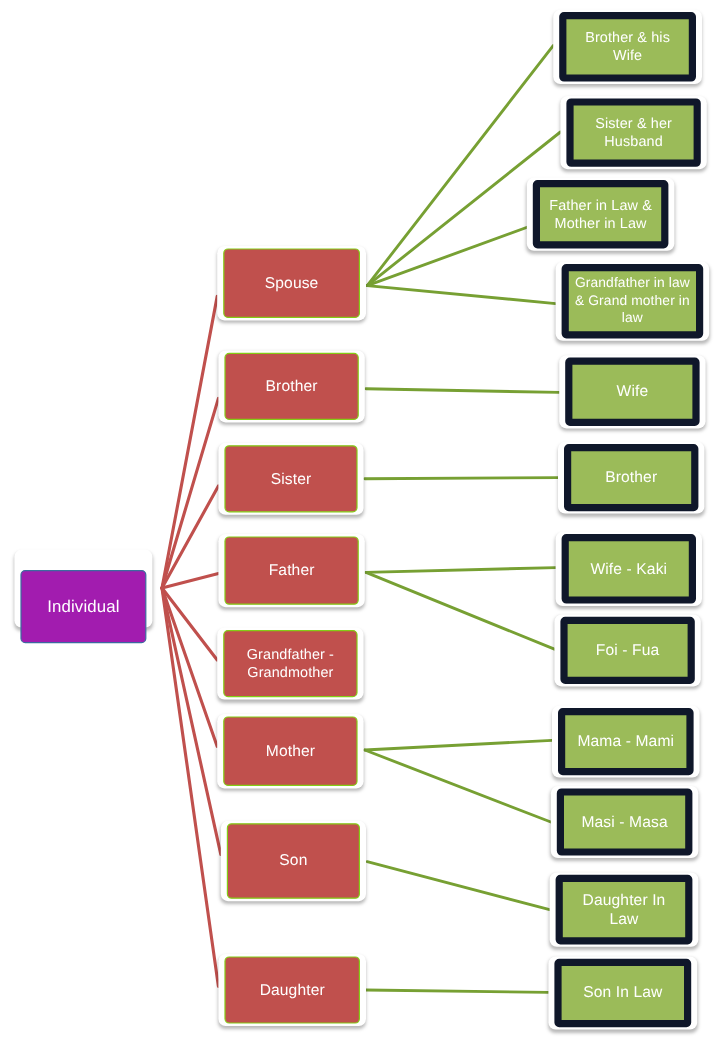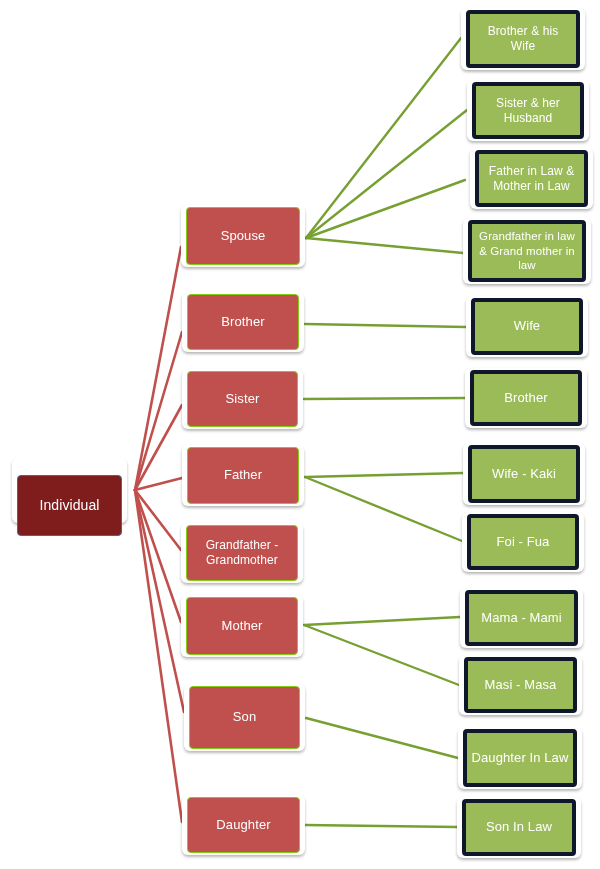--- a/index.html
+++ b/index.html
@@ -44,31 +44,31 @@
     width: 100%;
     height: 100%;
     border-radius: 4px;
     display: flex;
     align-items: center;
     justify-content: center;
     text-align: center;
     padding: 1px 4px;
   }
   .node.root .inner {
-    background: #7f1d1d;
+    background: #a21caf;
     border: 1px solid #3c6a9f;
     margin-top: 30px;
   }
   .node.rel .inner {
     background: #C0504D;
     border: 1px solid #84cc16;
   }
   .node.inlaw .inner {
     background: #9BBB59;
-    border: 4px solid #0f172a;
+    border: 6px solid #0f172a;
   }
   .node.root { font-size: 14px; }
   .node.small { font-size: 12px; }
   .node.xsmall { font-size: 11.5px; }
 </style>
 </head>
 <body>
 
 <div id="canvas">
   <svg id="edges" viewBox="0 0 600 869" width="600" height="869" xmlns="http://www.w3.org/2000/svg">
@@ -120,21 +120,21 @@
       </div>
       <div class="node rel" style="left: 182px; top: 795px; width: 123px; height: 60px;">
         <div class="inner">Daughter</div>
       </div>
       <div class="node inlaw small" style="left: 461px; top: 8px; width: 124px; height: 62px;">
         <div class="inner">Brother &amp; his Wife</div>
       </div>
       <div class="node inlaw small" style="left: 467px; top: 80px; width: 122px; height: 61px;">
         <div class="inner">Sister &amp; her Husband</div>
       </div>
-      <div class="node inlaw small" style="left: 470px; top: 148px; width: 123px; height: 61px; justify-content: center;">
+      <div class="node inlaw small" style="left: 439px; top: 148px; width: 123px; height: 61px; justify-content: center;">
         <div class="inner">Father in Law &amp; Mother in Law</div>
       </div>
       <div class="node inlaw xsmall" style="left: 463px; top: 218px; width: 128px; height: 66px;">
         <div class="inner">Grandfather in law &amp; Grand mother in law</div>
       </div>
       <div class="node inlaw" style="left: 466px; top: 296px; width: 122px; height: 61px;">
         <div class="inner">Wife</div>
       </div>
       <div class="node inlaw" style="left: 465px; top: 368px; width: 122px; height: 60px;">
         <div class="inner">Brother</div>

